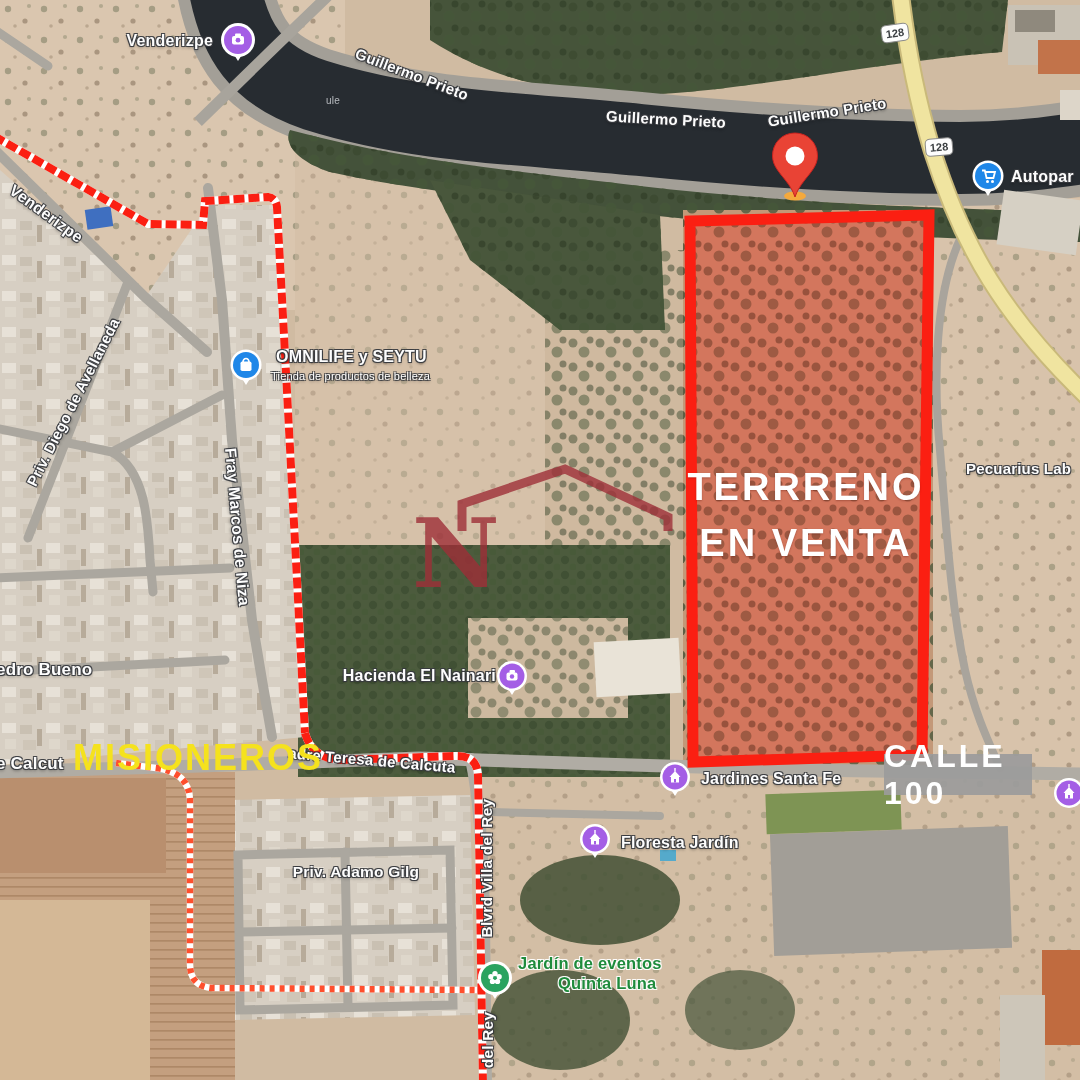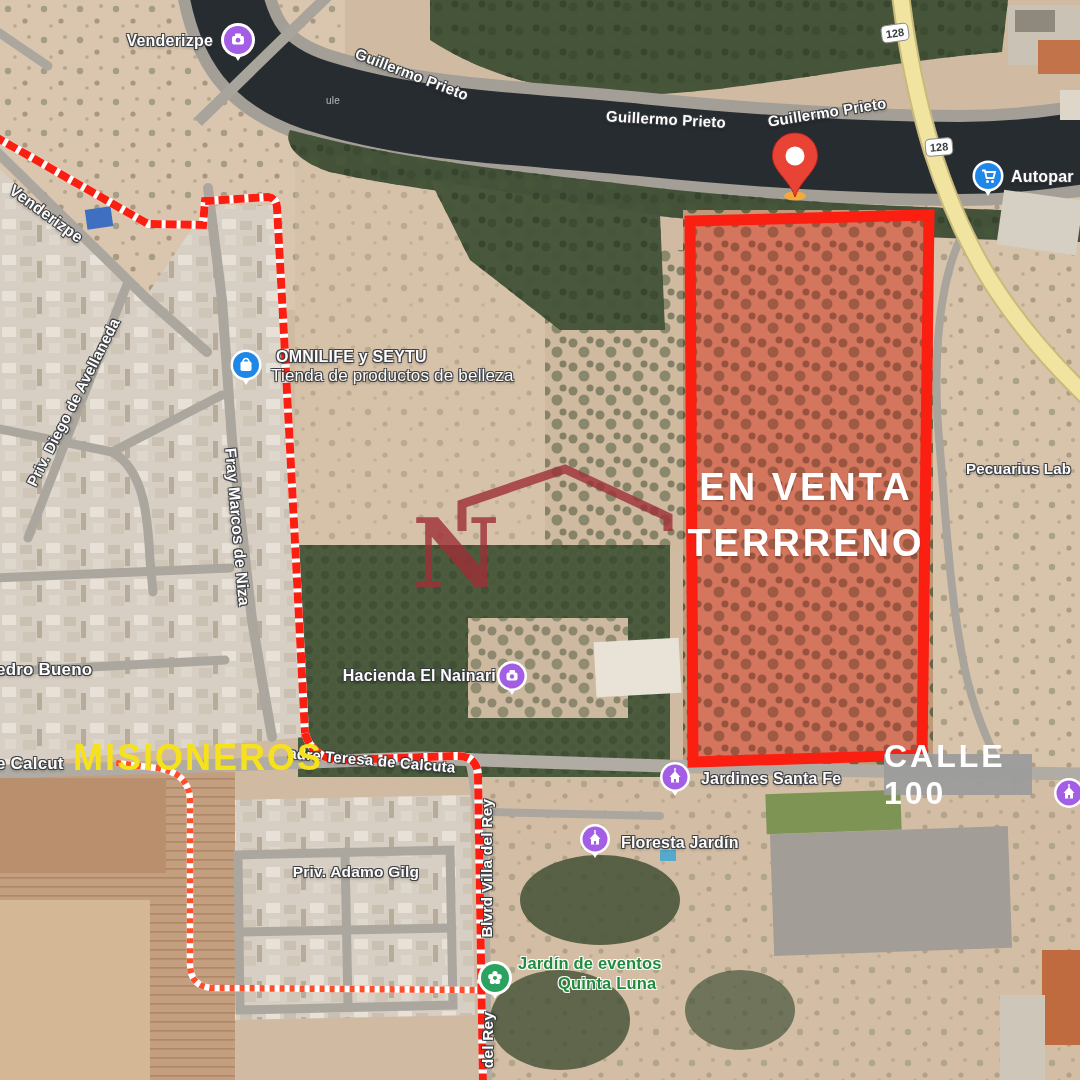--- a/index.html
+++ b/index.html
@@ -6,21 +6,21 @@
   #stage{position:relative;width:1080px;height:1080px;overflow:hidden;
          font-family:"Liberation Sans",sans-serif;background:#d0bba2;}
   #stage svg.base{position:absolute;left:0;top:0;}
 
   .lbl{position:absolute;white-space:nowrap;font-weight:700;color:#fdfdfd;
        font-size:15px;letter-spacing:.2px;
        text-shadow:-1px -1px 0 rgba(55,58,62,.9),1px -1px 0 rgba(55,58,62,.9),
                    -1px 1px 0 rgba(55,58,62,.9),1px 1px 0 rgba(55,58,62,.9),
                    0 2px 3px rgba(0,0,0,.35);}
   .poi{font-size:16px;}
-  .sub{font-size:17px;font-weight:400;}
+  .sub{font-size:11px;font-weight:400;}
   .green{color:#1f8b3c;font-size:16.5px;
        text-shadow:-1px -1px 0 rgba(255,255,255,.95),1px -1px 0 rgba(255,255,255,.95),
                    -1px 1px 0 rgba(255,255,255,.95),1px 1px 0 rgba(255,255,255,.95);}
   .faint{color:rgba(225,228,232,.75);font-weight:400;text-shadow:none;font-size:10px;}
   .lc{transform:translate(0,-50%);}
   .rc{transform:translate(-100%,-50%);}
 
   .shield{position:absolute;width:28px;height:18px;background:#fdfdfd;
           border:1.5px solid #8a8a8a;border-radius:5px;color:#3c4043;
           font-size:11px;font-weight:700;display:flex;align-items:center;
@@ -346,21 +346,21 @@
 <div class="lbl" id="lbl-adamo">Priv. Adamo Gilg</div>
 <div class="lbl" id="lbl-blvrd">Blvrd Villa del Rey</div>
 <div class="lbl" id="lbl-delrey">del Rey</div>
 
 <div class="lbl poi lc" id="lbl-jardines">Jardines Santa Fe</div>
 <div class="lbl poi lc" id="lbl-floresta">Floresta Jardín</div>
 <div class="lbl green lc" id="lbl-quinta1">Jardín de eventos</div>
 <div class="lbl green lc" id="lbl-quinta2">Quinta Luna</div>
 
 <div id="terreno-text">
+  <div>TERRRENO</div>
   <div>EN VENTA</div>
-  <div>TERRRENO</div>
 </div>
 
 <div id="calle-box">
   <span>CALLE 100</span>
 </div>
 
 </div>
 
 </body></html>

